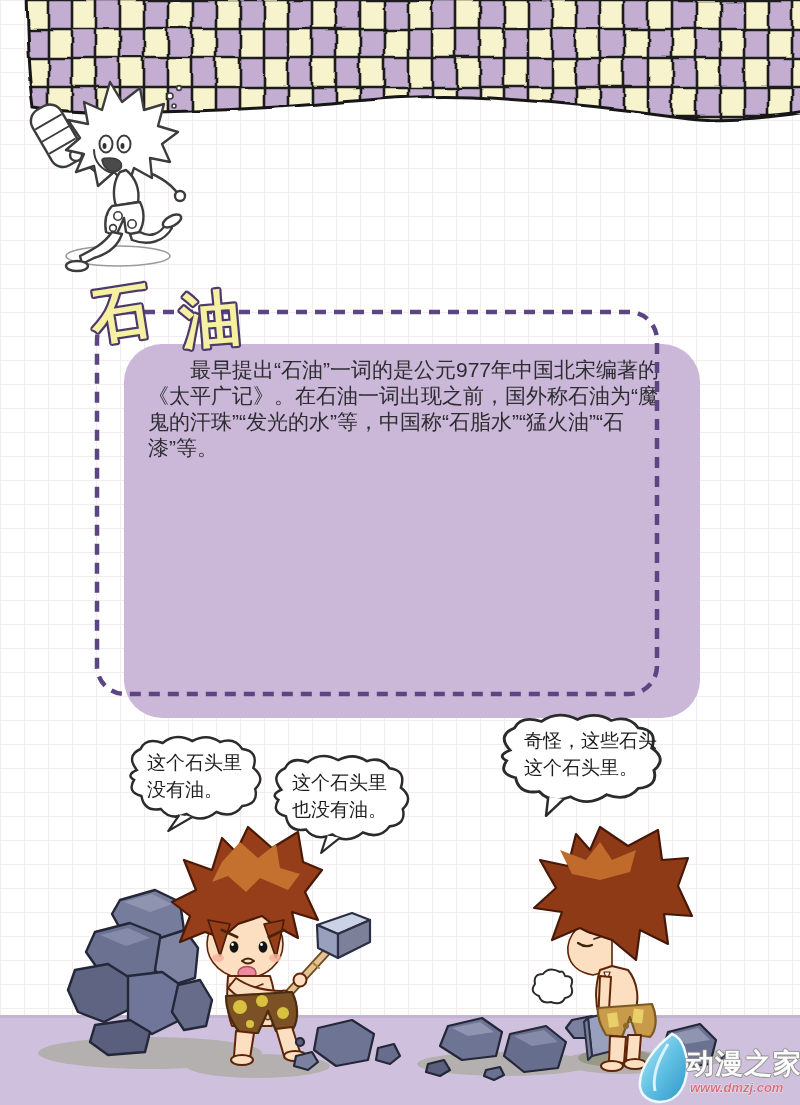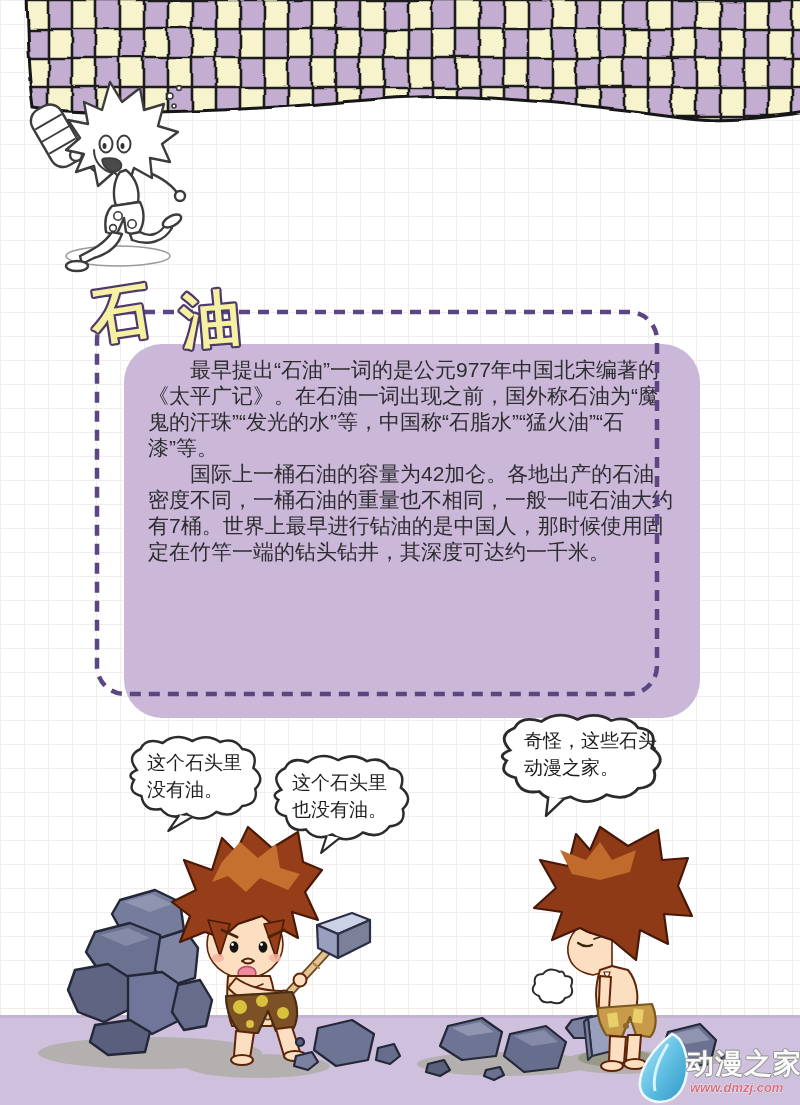--- a/index.html
+++ b/index.html
@@ -104,21 +104,20 @@
 
       <path d="M94,184 L104,186 C100,198 90,206 76,210 L64,216 L62,208 C74,202 86,196 94,184 Z"></path>
       <path d="M112,186 L122,184 C132,190 142,186 148,176 L154,180 C146,194 130,198 114,192 Z"></path>
       <ellipse cx="59" cy="218" rx="11" ry="5"></ellipse>
       <ellipse cx="154" cy="173" rx="10" ry="5" transform="rotate(-28 154 173)"></ellipse>
     </g>
   </svg>
 
   <div class="abs info-box">
     <p>最早提出“石油”一词的是公元977年中国北宋编著的《太平广记》。在石油一词出现之前，国外称石油为“魔鬼的汗珠”“发光的水”等，中国称“石脂水”“猛火油”“石漆”等。</p>
-    <p>国际上一桶石油的容量为42加仑。各地出产的石油密度不同，一桶石油的重量也不相同，一般一吨石油大约有7桶。世界上最早进行钻油的是中国人，那时候使用固定在竹竿一端的钻头钻井，其深度可达约一千米。</p>
   </div>
 
   <svg class="abs" style="left:93px;top:308px;" width="570" height="392" viewBox="0 0 570 392">
     <rect x="4" y="4" width="560" height="382" rx="28" fill="none" stroke="#5b4683" stroke-width="4.5" stroke-dasharray="11 8"></rect>
   </svg>
 
   <svg class="abs" style="left:78px;top:268px;" width="200" height="95" viewBox="0 0 200 95">
     <g font-family="Liberation Sans, sans-serif" font-weight="bold" font-size="60" fill="#f6f0a2" stroke="#4c3a6b" stroke-width="4.5" paint-order="stroke" stroke-linejoin="round">
       <text x="12" y="66" transform="rotate(-9 42 40)">石</text>
       <text x="102" y="72" transform="rotate(-5 132 45)">油</text>
@@ -148,21 +147,21 @@
   </div>
 
   <div class="abs bubble b3" style="left:492px;top:712px;width:180px;height:106px;">
     <svg width="180" height="106" viewBox="0 0 160 100" preserveAspectRatio="none">
       <path d="M16,36 Q4,22 20,15 Q26,3 44,9 Q58,-2 76,7 Q92,-1 106,8 Q122,3 130,15
                Q148,17 142,34 Q156,44 144,55 Q148,70 130,72 Q120,85 102,78 Q86,90 70,80
                Q52,87 42,75 Q24,78 21,62 Q5,58 13,46 Q4,41 16,36 Z" fill="#ffffff" stroke="#2b2b2b" stroke-width="2.6"></path>
       <path d="M50,80 L48,98 L64,82" fill="#ffffff" stroke="#2b2b2b" stroke-width="2.2" stroke-linejoin="round"></path>
     </svg>
     <div class="btxt">奇怪，这些石头
-动漫之家。</div>
+这个石头里。</div>
   </div>
 
   <svg class="abs" style="left:0;top:820px;" width="800" height="285" viewBox="0 0 800 285" stroke-linejoin="round" stroke-linecap="round">
 
     <rect x="0" y="195" width="800" height="90" fill="#cfc1de"></rect>
     <rect x="0" y="195" width="800" height="3" fill="#b9a9cc" opacity="0.55"></rect>
 
     <g fill="#9aa083" opacity="0.5">
       <ellipse cx="150" cy="233" rx="112" ry="16"></ellipse>
       <ellipse cx="258" cy="246" rx="72" ry="12"></ellipse>

